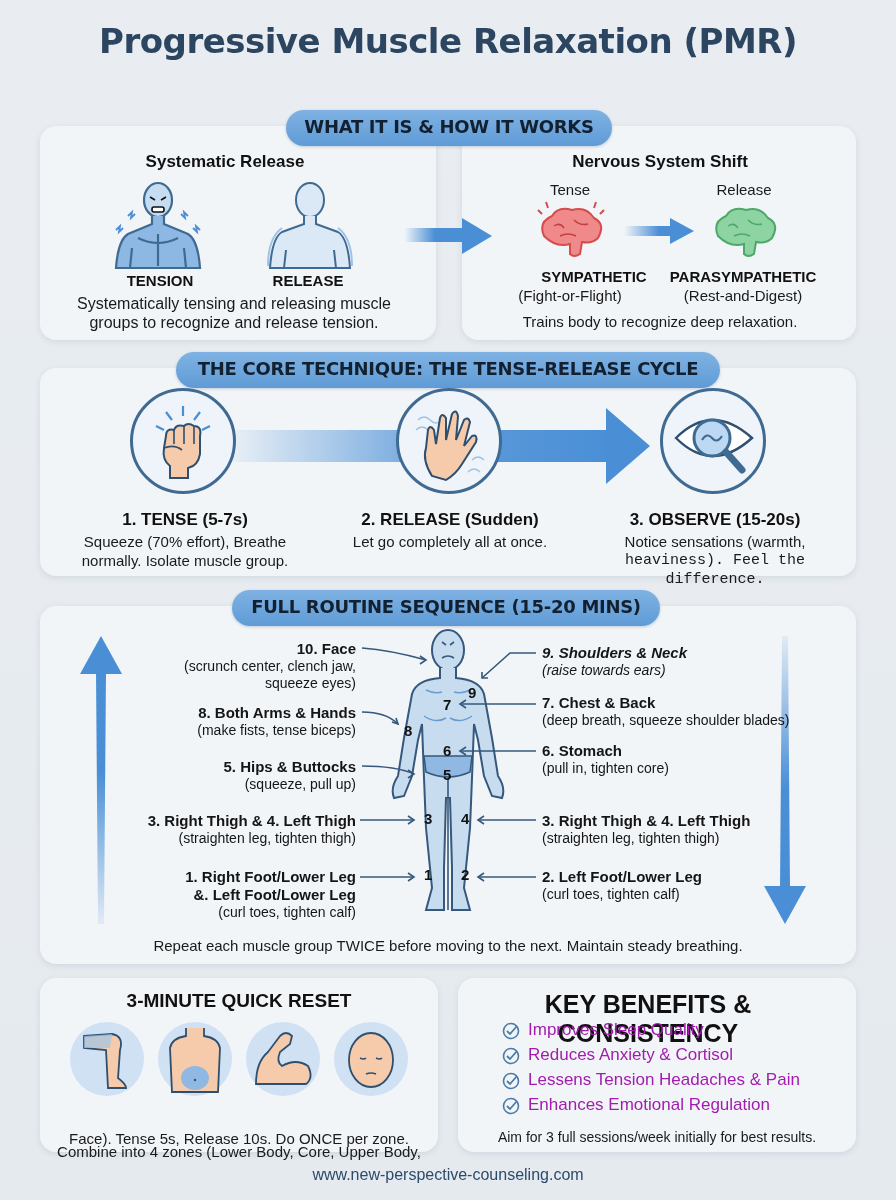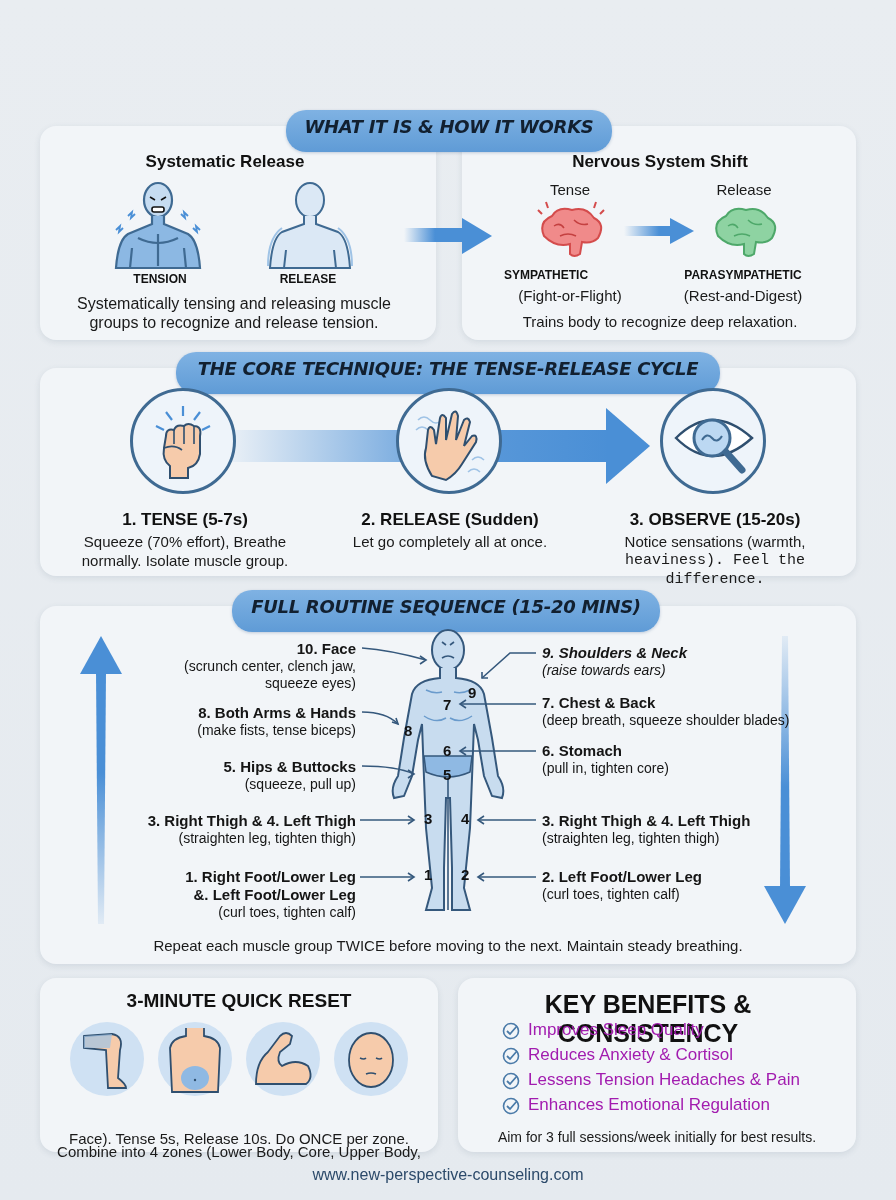--- a/index.html
+++ b/index.html
@@ -17,44 +17,44 @@
     font-family: "DejaVu Sans", sans-serif; letter-spacing: -0.5px;
   }
   .title .light { font-weight: 400; }
   .card {
     position: absolute; background: #f2f5f8; border-radius: 16px;
     box-shadow: 0 2px 6px rgba(60,80,110,0.12);
   }
   .pill {
     position: absolute; background: linear-gradient(180deg,#7fb2e3,#5f9bd6);
     border-radius: 20px; text-align: center; color: #122030;
-    font-weight: 700; font-size: 18px; line-height: 34px; height: 42px;
+    font-weight: 700; font-size: 18px; line-height: 34px; height: 36px;
     font-family: "DejaVu Sans", sans-serif; letter-spacing: -0.3px;
     box-shadow: 0 1px 3px rgba(40,80,130,0.25);
-    font-style: italic;
   }
   .h3 { position: absolute; text-align: center; font-weight: 700; font-size: 17px; color: #111; }
   .txt { position: absolute; text-align: center; font-size: 15px; color: #1a1a1a; line-height: 19px; }
-  .cap { position: absolute; text-align: center; font-weight: 700; font-size: 12px; color: #111; }
+  .cap { position: absolute; text-align: center; font-weight: 700; font-size: 15px; color: #111; }
   .circle {
     position: absolute; border-radius: 50%; border: 3px solid #3f6a92;
     background: #eef4fa;
   }
   .label-right { position: absolute; text-align: right; font-size: 14px; line-height: 17px; color: #151515; }
   .label-left { position: absolute; text-align: left; font-size: 14px; line-height: 17px; color: #151515; }
   .label-right b, .label-left b { font-size: 15px; }
   .bodynum { position: absolute; font-weight: 700; font-size: 15px; color: #111; }
   .check-item { position: absolute; left: 502px; font-size: 17px; color: #a21caf; display: flex; align-items: flex-end; gap: 8px; }
   .zone { position: absolute; width: 74px; height: 74px; border-radius: 50%; background: #cfe1f3; }
   .footer { position: absolute; left: 0; top: 1166px; width: 896px; text-align: center; color: #2c4a6a; font-size: 16px; }
 </style>
 </head>
 <body>
 
 <div class="title">
+  <div>Progressive Muscle Relaxation (PMR)</div>
 </div>
 
 <div class="card" style="left:40px;top:126px;width:396px;height:214px;"></div>
 <div class="card" style="left:462px;top:126px;width:394px;height:214px;"></div>
 <div class="pill" style="left:286px;top:110px;width:326px;">WHAT IT IS &amp; HOW IT WORKS</div>
 
 <div class="h3" style="left:40px;top:152px;width:370px;">Systematic Release</div>
 
 <svg style="position:absolute;left:108px;top:178px;" width="100" height="92" viewBox="0 0 100 92">
   <g stroke="#3f6a92" stroke-width="2.2" fill="#a9c9ea">
@@ -119,21 +119,21 @@
       </linearGradient>
     </defs>
   <rect x="0" y="10" width="50" height="10" fill="url(#ag2)"></rect>
   <polygon points="46,2 70,15 46,28" fill="#4a8fd6"></polygon>
 </svg>
 
 <svg style="position:absolute;left:704px;top:198px;" width="82" height="64" viewBox="0 0 82 64">
   <path d="M14 38 Q8 24 22 18 Q28 8 42 12 Q56 8 64 20 Q76 26 68 40 Q62 46 52 44 L50 56 Q44 60 40 56 L40 46 Q26 50 14 38 Z" fill="#8ed3a2" stroke="#4ea86a" stroke-width="2"></path>
   <path d="M24 28 Q30 24 34 30 M44 22 Q50 28 58 26 M30 38 Q38 34 46 38" stroke="#4ea86a" stroke-width="1.5" fill="none"></path>
 </svg>
-<div class="cap" style="left:476px;top:268px;width:140px;">SYMPATHETIC</div>
+<div class="cap" style="left:524px;top:268px;width:140px;">SYMPATHETIC</div>
 <div class="txt" style="left:500px;top:286px;width:140px;">(Fight-or-Flight)</div>
 <div class="cap" style="left:658px;top:268px;width:170px;">PARASYMPATHETIC</div>
 <div class="txt" style="left:658px;top:286px;width:170px;">(Rest-and-Digest)</div>
 <div class="txt" style="left:470px;top:312px;width:380px;">Trains body to recognize deep relaxation.</div>
 
 <div class="card" style="left:40px;top:368px;width:816px;height:208px;"></div>
 <div class="pill" style="left:176px;top:352px;width:544px;">THE CORE TECHNIQUE: THE TENSE-RELEASE CYCLE</div>
 
 <svg style="position:absolute;left:230px;top:408px;" width="430" height="76" viewBox="0 0 430 76">
   <defs>

